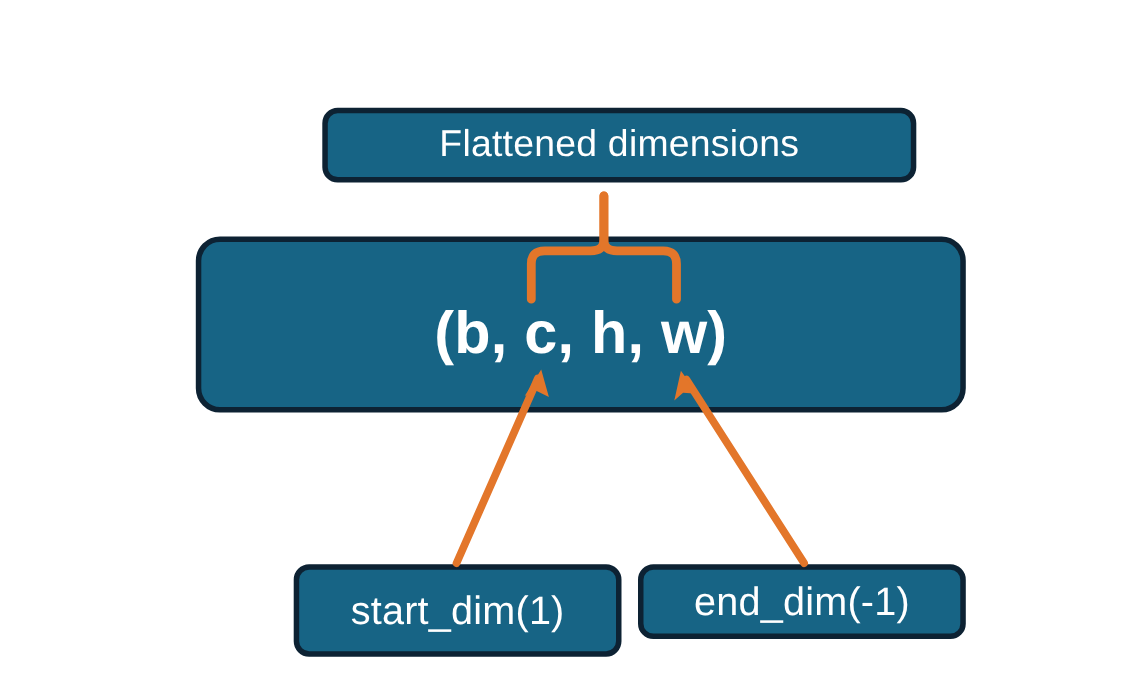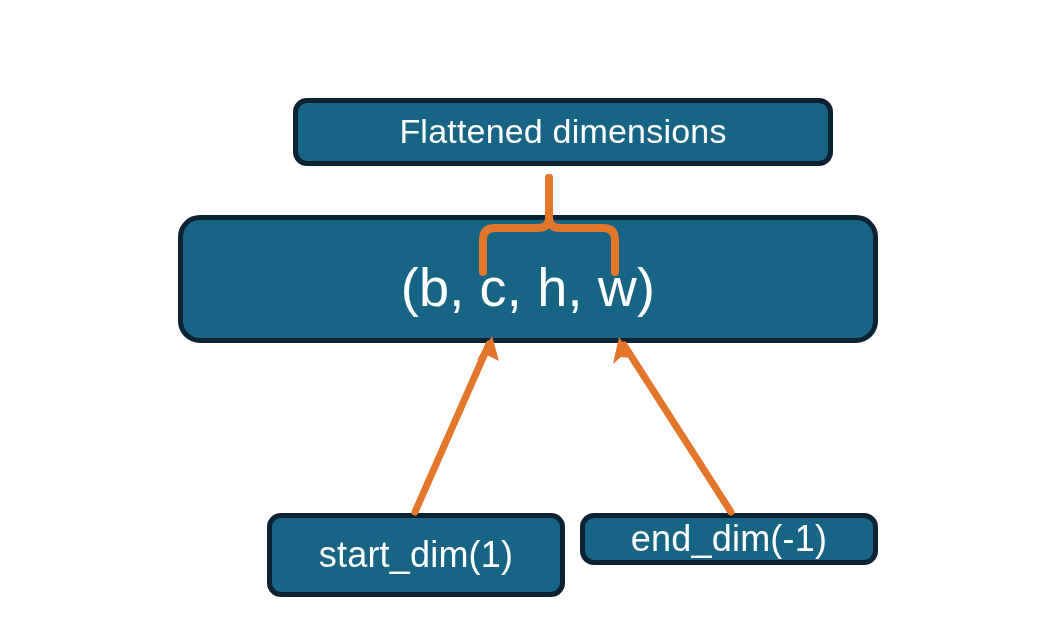--- a/index.html
+++ b/index.html
@@ -35,41 +35,42 @@
     top: 98px;
     width: 540px;
     height: 68px;
     border-radius: 14px;
     font-size: 34px;
   }
   #node-shape {
     left: 178px;
     top: 215px;
     width: 700px;
-    height: 128px;
+    height: 160px;
     border-radius: 22px;
     font-size: 54px;
+    font-weight: bold;
   }
   #node-shape .shape-label {
     display: block;
     transform: translateY(9px);
   }
   #node-start-dim {
     left: 267px;
     top: 513px;
     width: 298px;
     height: 84px;
     border-radius: 14px;
     font-size: 36px;
   }
   #node-end-dim {
     left: 580px;
     top: 513px;
     width: 298px;
-    height: 52px;
+    height: 68px;
     border-radius: 14px;
     font-size: 36px;
   }
   #overlay {
     position: absolute;
     left: 0;
     top: 0;
     width: 1038px;
     height: 632px;
     pointer-events: none;

